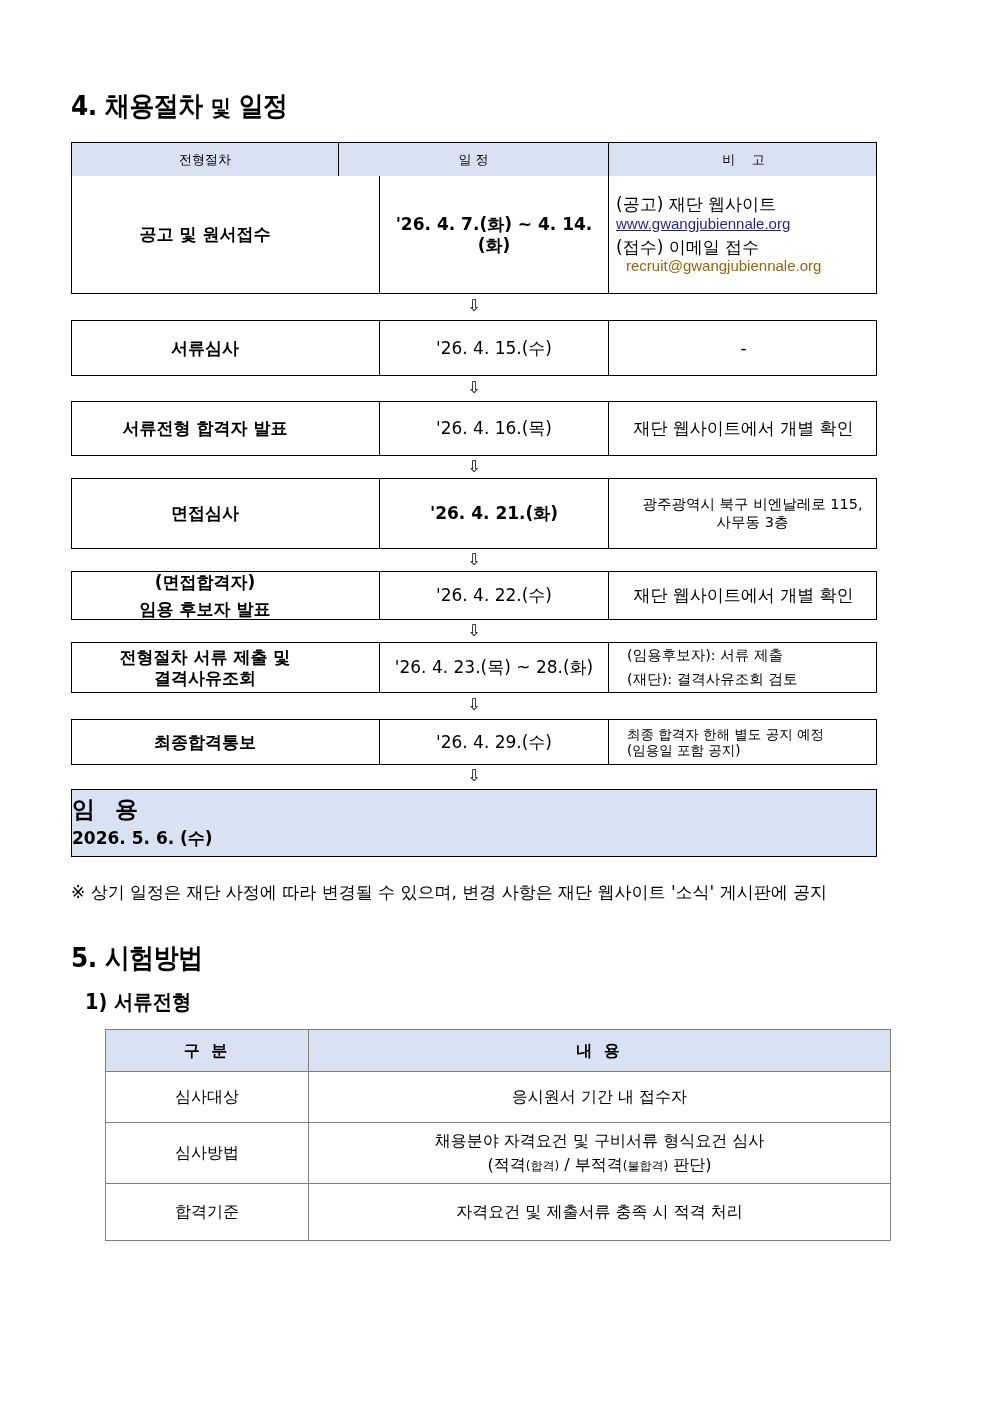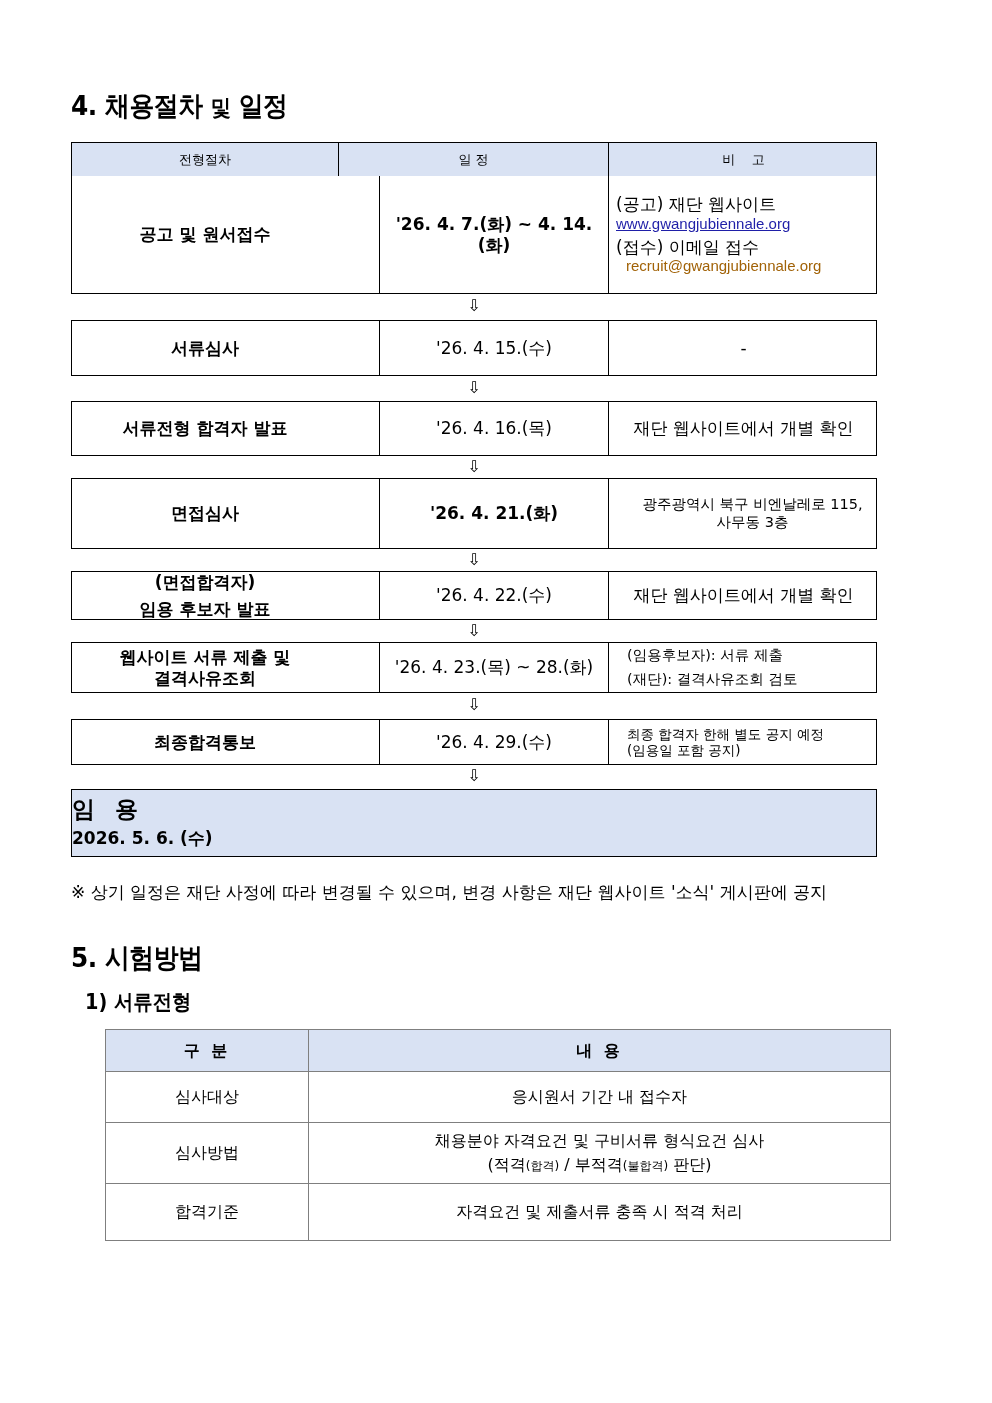--- a/index.html
+++ b/index.html
@@ -131,21 +131,21 @@
     <span>임용 후보자 발표</span>
   </div>
   <div class="c2">'26. 4. 22.(수)</div>
   <div class="c3">재단 웹사이트에서 개별 확인</div>
 </div>
 
 <div class="arrow" style="top:623px;">⇩</div>
 
 <div class="row" style="top:642px; height:51px;">
   <div class="c1" style="flex-direction:column;">
-    <span>웹사이트 서류 제출 및</span>
+    <span>전형절차 서류 제출 및</span>
     <span>결격사유조회</span>
   </div>
   <div class="c2">'26. 4. 23.(목) ~ 28.(화)</div>
   <div class="c3 left small">
     <div class="note-lines" style="gap:7px;">
       <span>(임용후보자): 서류 제출</span>
       <span>(재단): 결격사유조회 검토</span>
     </div>
   </div>
 </div>

